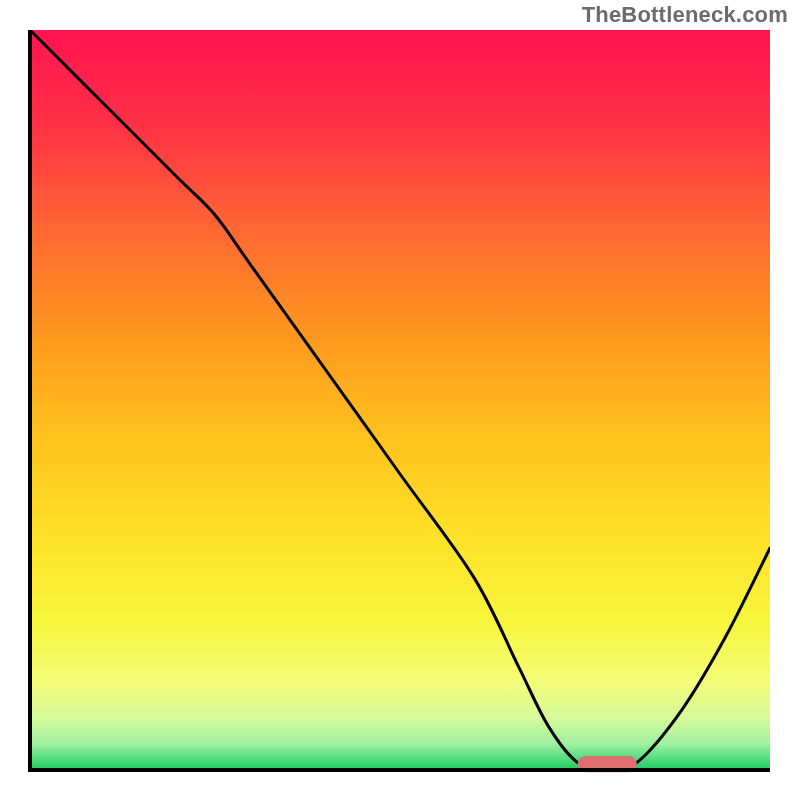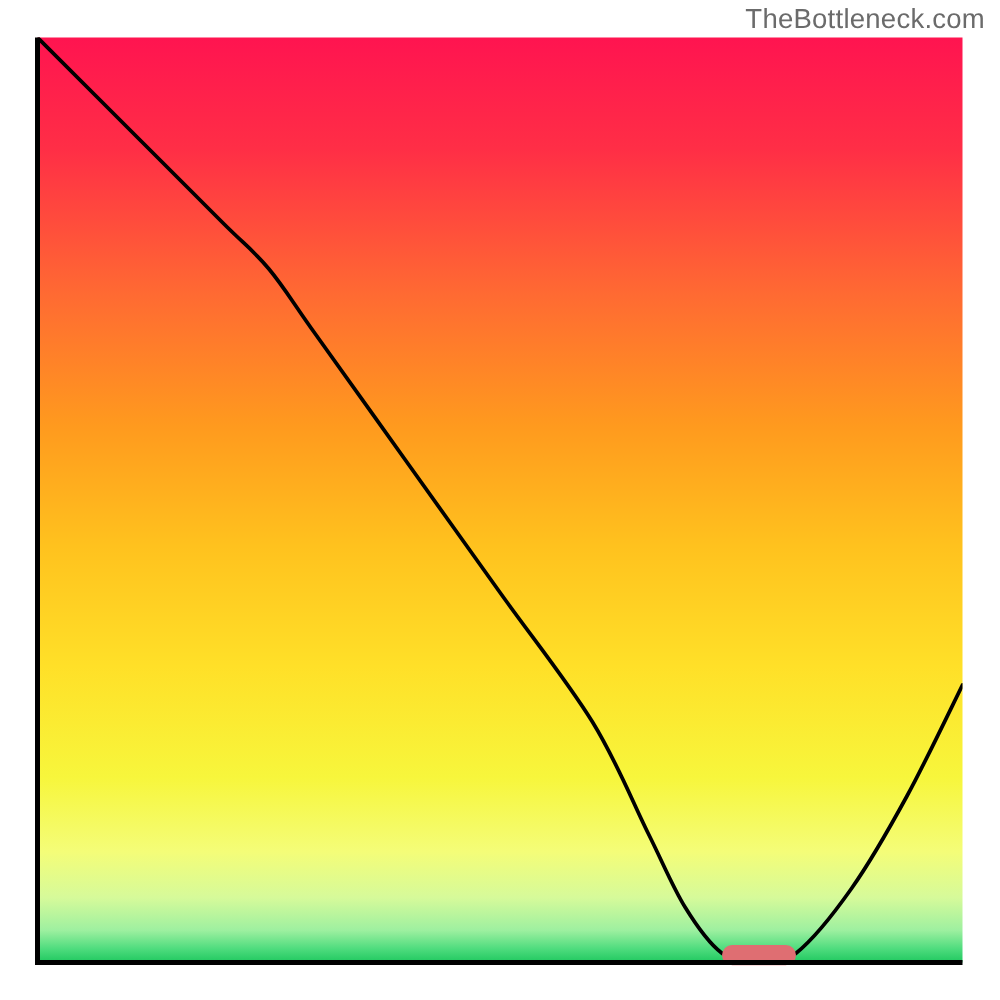--- a/index.html
+++ b/index.html
@@ -13,21 +13,21 @@
   .wrap {
     position: relative;
     width: 800px;
     height: 800px;
   }
   .watermark {
     position: absolute;
     top: 2px;
     right: 12px;
     font-size: 22px;
-    font-weight: 400;
+    font-weight: 700;
     color: #6b6b6b;
     letter-spacing: 0.2px;
     z-index: 10;
     pointer-events: none;
   }
   svg {
     display: block;
   }
 </style>
 </head>

